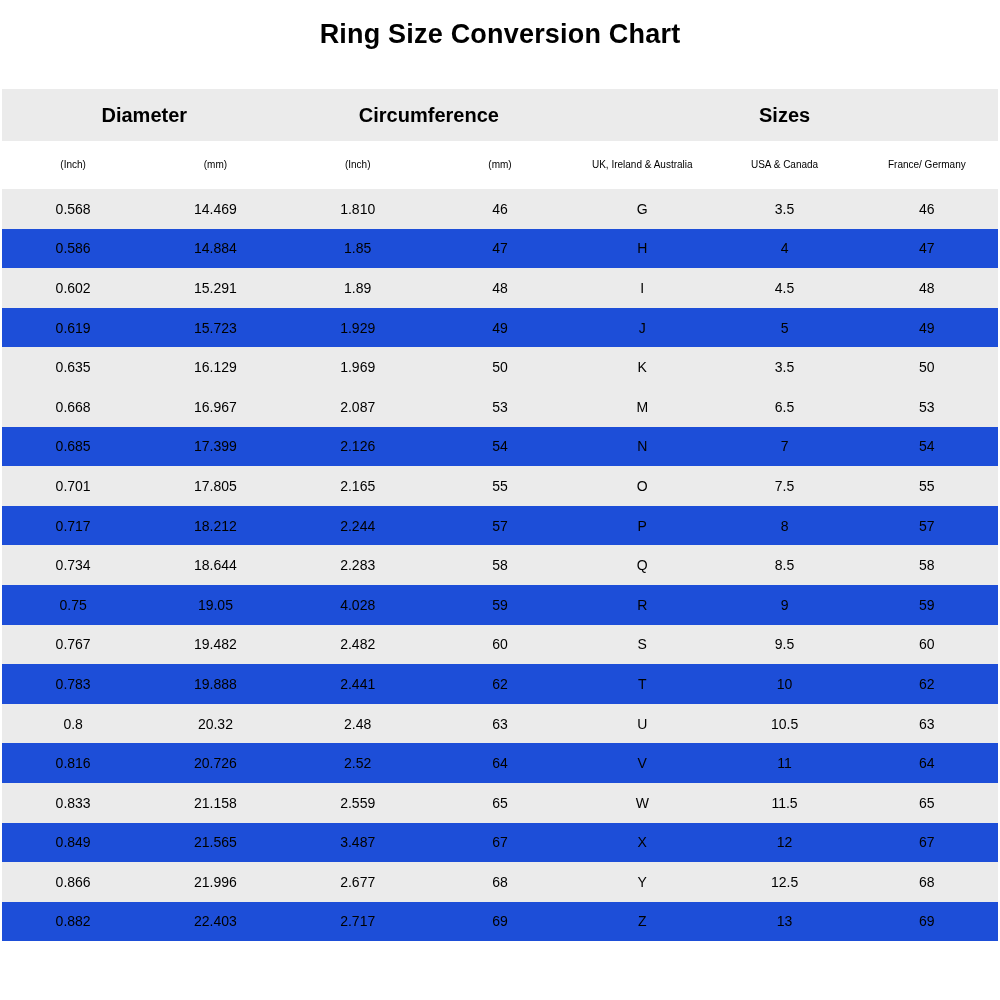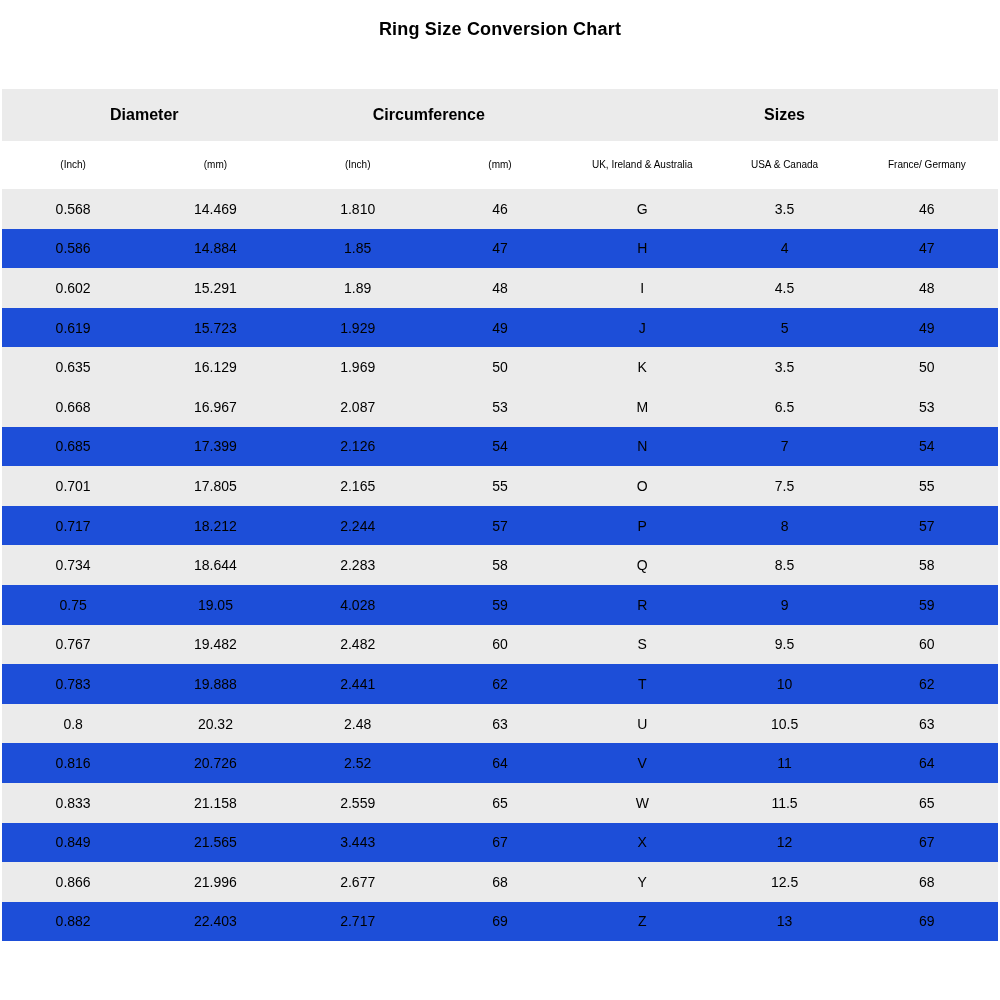--- a/index.html
+++ b/index.html
@@ -16,42 +16,42 @@
     width: 1000px;
     height: 1000px;
     position: relative;
     overflow: hidden;
   }
   .title {
     height: 89px;
     box-sizing: border-box;
     padding-top: 19px;
     text-align: center;
-    font-size: 18px;
+    font-size: 27px;
     font-weight: bold;
     letter-spacing: 0.2px;
   }
   table.conversion {
     width: 996px;
     margin: 0 2px;
     border-collapse: collapse;
     table-layout: fixed;
   }
   table.conversion th, table.conversion td {
     padding: 0;
     text-align: center;
     vertical-align: middle;
     font-weight: normal;
   }
   tr.group-header {
     height: 52px;
     background: #ebebeb;
   }
   tr.group-header th {
-    font-size: 16px;
+    font-size: 20px;
     font-weight: bold;
   }
   tr.sub-header {
     height: 48px;
     background: #ffffff;
   }
   tr.sub-header th {
     font-size: 10px;
     line-height: 18px;
   }
@@ -232,21 +232,21 @@
           <td>21.158</td>
           <td>2.559</td>
           <td>65</td>
           <td>W</td>
           <td>11.5</td>
           <td>65</td>
         </tr>
         <tr>
           <td>0.849</td>
           <td>21.565</td>
-          <td>3.443</td>
+          <td>3.487</td>
           <td>67</td>
           <td>X</td>
           <td>12</td>
           <td>67</td>
         </tr>
         <tr class="stripe">
           <td>0.866</td>
           <td>21.996</td>
           <td>2.677</td>
           <td>68</td>

